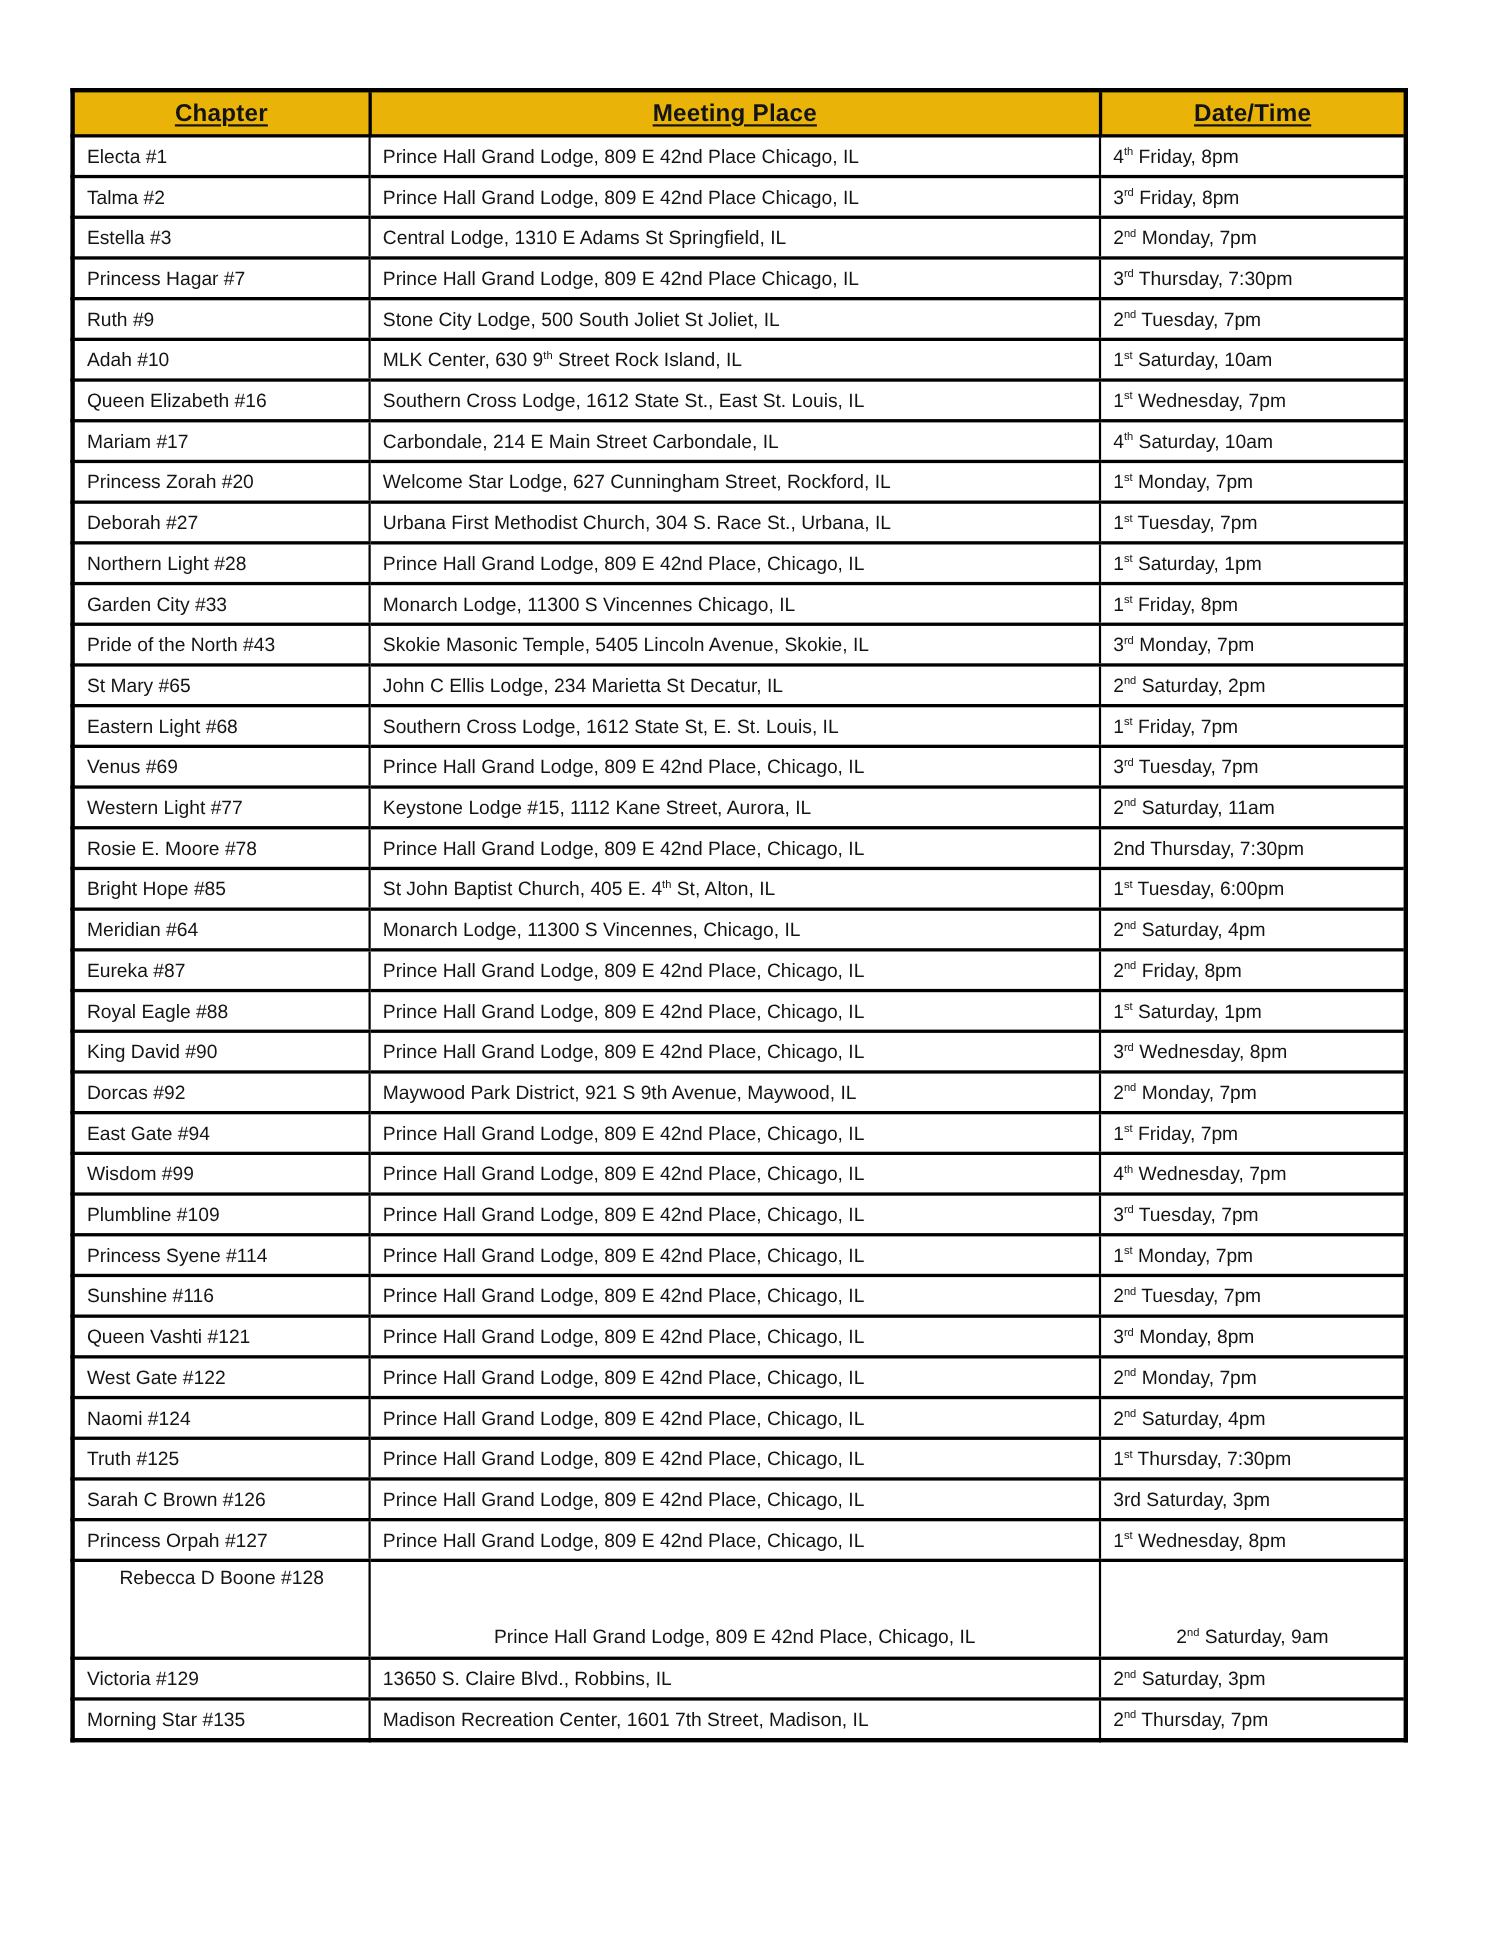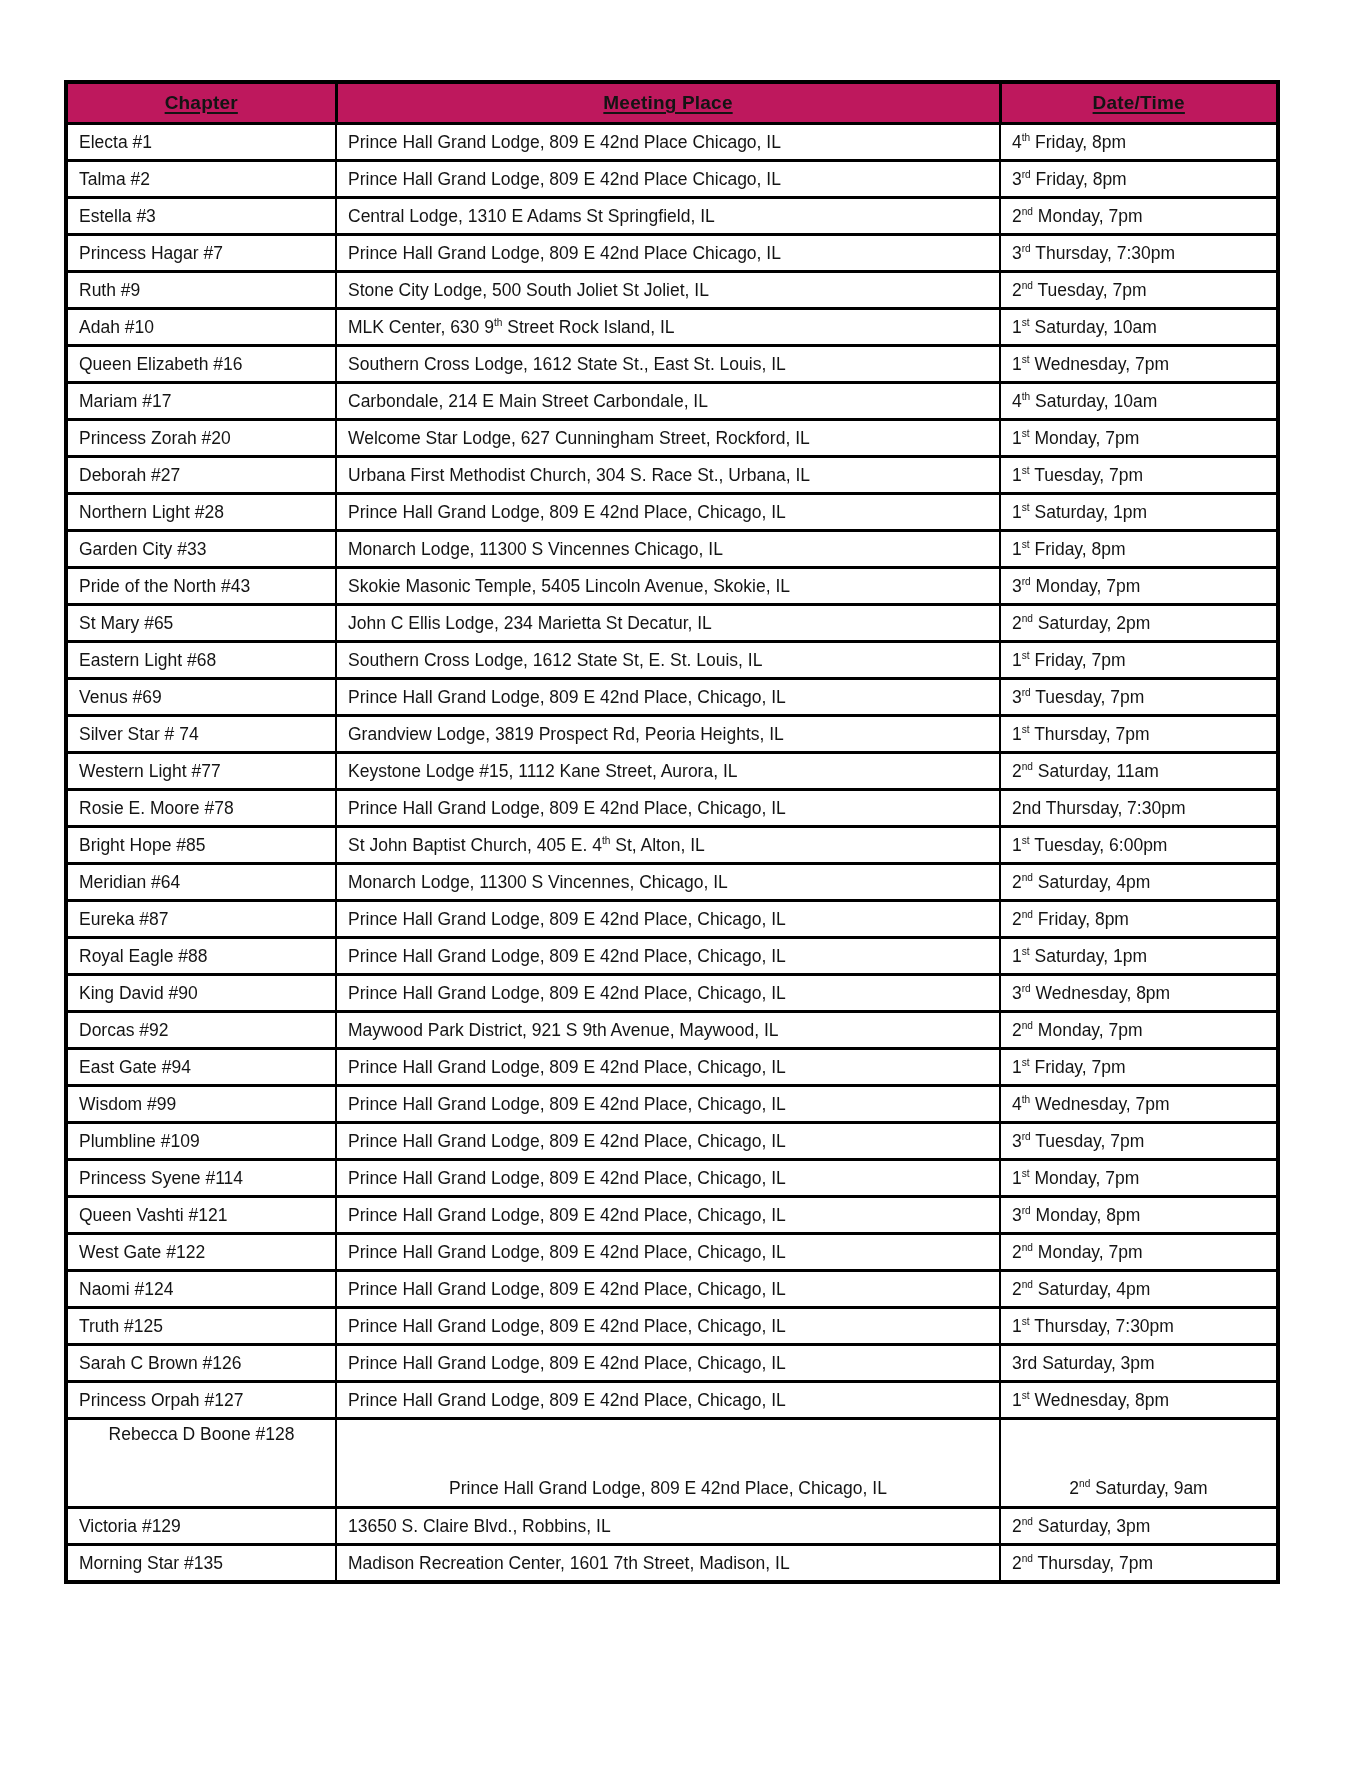--- a/index.html
+++ b/index.html
@@ -23,22 +23,22 @@
     border-collapse: collapse;
     table-layout: fixed;
     border: 4px solid #000000;
   }
   col.c-chapter { width: 270px; }
   col.c-place   { width: 664px; }
   col.c-date    { width: 278px; }
 
   th {
     border: 3px solid #000000;
-    background: #be185d;
-    font-size: 19px;
+    background: #eab308;
+    font-size: 22px;
     font-weight: bold;
     text-decoration: underline;
     text-decoration-thickness: 2px;
     text-underline-offset: 3px;
     text-align: center;
     height: 34px;
     padding: 2px 6px;
     color: #141414;
     letter-spacing: 0.2px;
   }
@@ -154,25 +154,20 @@
           <td class="chapter">Eastern Light #68</td>
           <td class="place">Southern Cross Lodge, 1612 State St, E. St. Louis, IL</td>
           <td class="date">1<sup>st</sup> Friday, 7pm</td>
         </tr>
         <tr>
           <td class="chapter">Venus #69</td>
           <td class="place">Prince Hall Grand Lodge, 809 E 42nd Place, Chicago, IL</td>
           <td class="date">3<sup>rd</sup> Tuesday, 7pm</td>
         </tr>
         <tr>
-          <td class="chapter">Silver Star # 74</td>
-          <td class="place">Grandview Lodge, 3819 Prospect Rd, Peoria Heights, IL</td>
-          <td class="date">1<sup>st</sup> Thursday, 7pm</td>
-        </tr>
-        <tr>
           <td class="chapter">Western Light #77</td>
           <td class="place">Keystone Lodge #15, 1112 Kane Street, Aurora, IL</td>
           <td class="date">2<sup>nd</sup> Saturday, 11am</td>
         </tr>
         <tr>
           <td class="chapter">Rosie E. Moore #78</td>
           <td class="place">Prince Hall Grand Lodge, 809 E 42nd Place, Chicago, IL</td>
           <td class="date">2nd Thursday, 7:30pm</td>
         </tr>
         <tr>
@@ -217,20 +212,25 @@
         </tr>
         <tr>
           <td class="chapter">Plumbline #109</td>
           <td class="place">Prince Hall Grand Lodge, 809 E 42nd Place, Chicago, IL</td>
           <td class="date">3<sup>rd</sup> Tuesday, 7pm</td>
         </tr>
         <tr>
           <td class="chapter">Princess Syene #114</td>
           <td class="place">Prince Hall Grand Lodge, 809 E 42nd Place, Chicago, IL</td>
           <td class="date">1<sup>st</sup> Monday, 7pm</td>
+        </tr>
+        <tr>
+          <td class="chapter">Sunshine #116</td>
+          <td class="place">Prince Hall Grand Lodge, 809 E 42nd Place, Chicago, IL</td>
+          <td class="date">2<sup>nd</sup> Tuesday, 7pm</td>
         </tr>
         <tr>
           <td class="chapter">Queen Vashti #121</td>
           <td class="place">Prince Hall Grand Lodge, 809 E 42nd Place, Chicago, IL</td>
           <td class="date">3<sup>rd</sup> Monday, 8pm</td>
         </tr>
         <tr>
           <td class="chapter">West Gate #122</td>
           <td class="place">Prince Hall Grand Lodge, 809 E 42nd Place, Chicago, IL</td>
           <td class="date">2<sup>nd</sup> Monday, 7pm</td>

